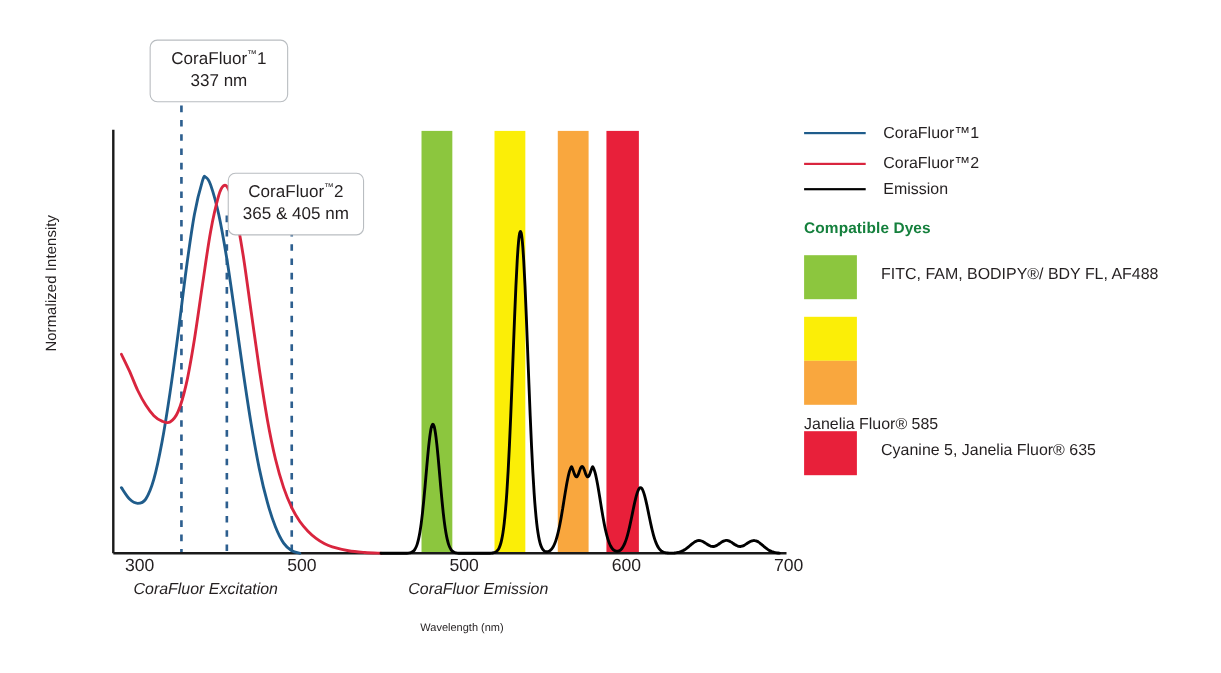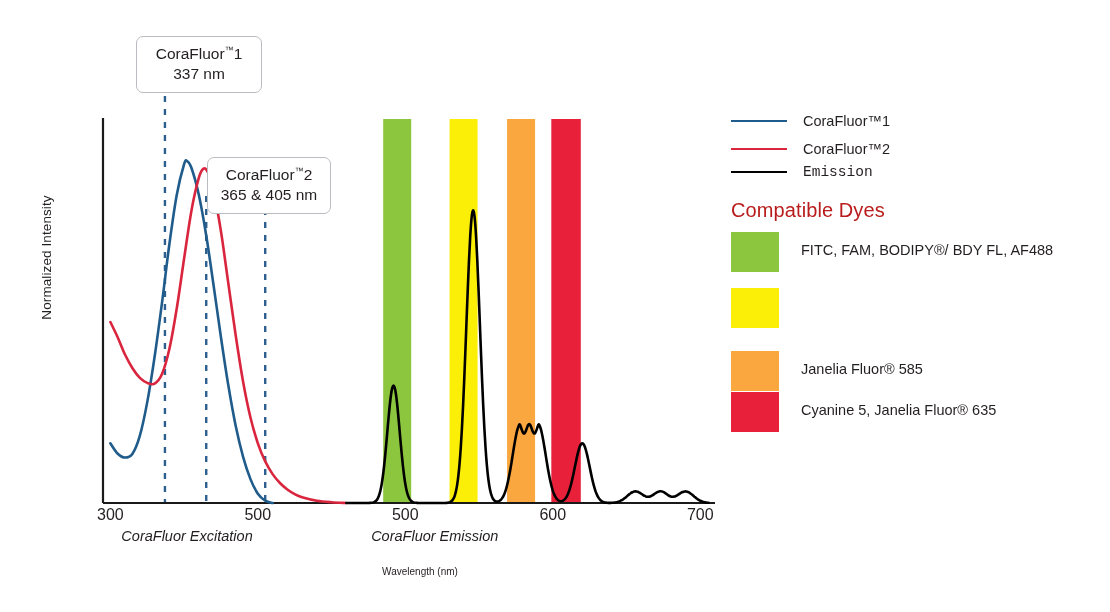--- a/index.html
+++ b/index.html
@@ -27,21 +27,21 @@
     letter-spacing:.1px;
     text-align:center;
     color:#231f20;
     white-space:nowrap;
   }
 
   .tick-label{
     position:absolute;
     font-size:16px;
     color:#231f20;
-    text-align:center;
+    text-align:right;
     width:60px;
   }
 
   .band-label{
     position:absolute;
     font-size:14.5px;
     color:#231f20;
     text-align:center;
     white-space:nowrap;
     font-style:italic;
@@ -83,23 +83,23 @@
     width:56px;height:0;
     border-top-width:2.6px;border-top-style:solid;
     margin-right:16px;
     flex:0 0 auto;
   }
   .legend-text{font-size:14.5px;color:#231f20;white-space:nowrap;}
 
   .dyes-title{
     position:absolute;
     left:0;top:199px;
-    font-size:20px;
-    font-weight:normal;
-    color:#b91c1c;
+    font-size:14px;
+    font-weight:bold;
+    color:#15803d;
     letter-spacing:.1px;
   }
 
   .dye-row{
     position:absolute;
     display:flex;
     align-items:flex-start;
     left:0;
   }
   .dye-swatch{
@@ -174,37 +174,37 @@
   <div class="legend">
     <div id="legend-series">
         <div class="legend-row" style="left: 0px; top: 113px;">
           <span class="swatch-line" style="border-top-color: rgb(31, 92, 139);"></span>
           <span class="legend-text">CoraFluor™1</span>
         </div>
         <div class="legend-row" style="left: 0px; top: 141px;">
           <span class="swatch-line" style="border-top-color: rgb(217, 37, 62);"></span>
           <span class="legend-text">CoraFluor™2</span>
         </div>
-        <div class="legend-row" style="left: 0px; top: 164px; font-family: Liberation Mono, monospace;">
+        <div class="legend-row" style="left: 0px; top: 164px;">
           <span class="swatch-line" style="border-top-color: rgb(0, 0, 0);"></span>
           <span class="legend-text">Emission</span>
         </div>
       </div>
 
     <div class="dyes-title">Compatible Dyes</div>
 
     <div id="dye-list">
         <div class="dye-row" style="top: 232px;">
           <span class="dye-swatch" style="background: rgb(140, 198, 62);"></span>
           <span class="dye-text">FITC, FAM, BODIPY®/ BDY FL, AF488</span>
         </div>
         <div class="dye-row" style="top: 288px;">
           <span class="dye-swatch" style="background: rgb(251, 238, 7);"></span>
         </div>
-        <div class="dye-row" style="top: 351px;">
+        <div class="dye-row" style="top: 328px; flex-direction: column;">
           <span class="dye-swatch" style="background: rgb(249, 167, 62);"></span>
           <span class="dye-text">Janelia Fluor® 585</span>
         </div>
         <div class="dye-row" style="top: 392px;">
           <span class="dye-swatch" style="background: rgb(232, 32, 58);"></span>
           <span class="dye-text">Cyanine 5, Janelia Fluor® 635</span>
         </div>
       </div>
   </div>
 

